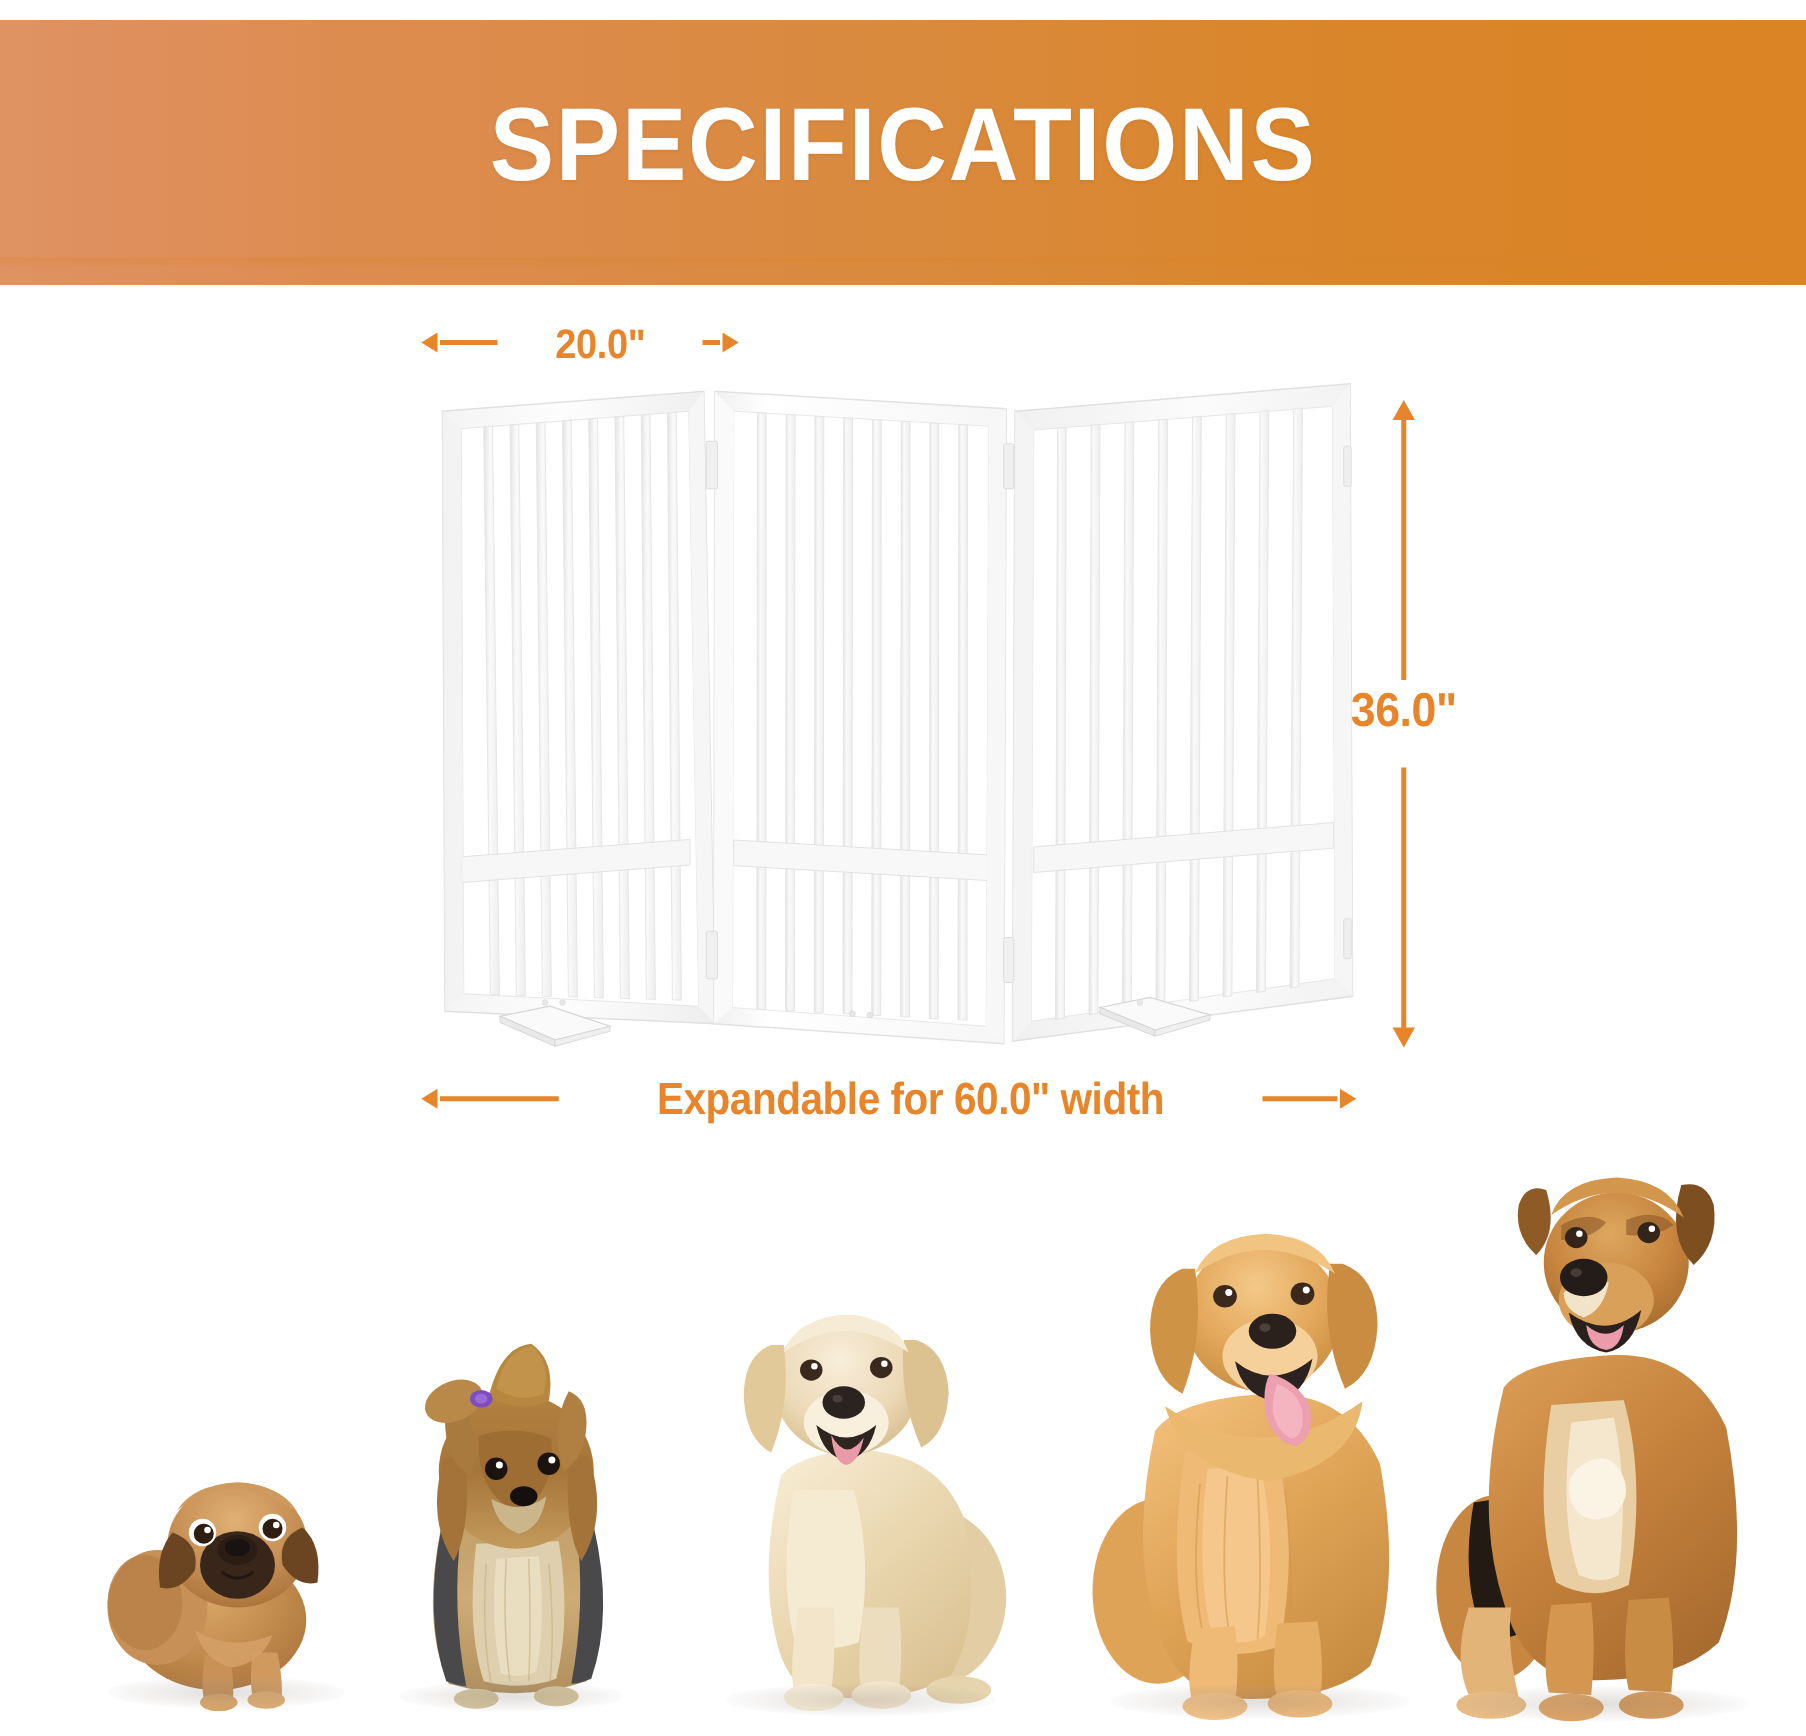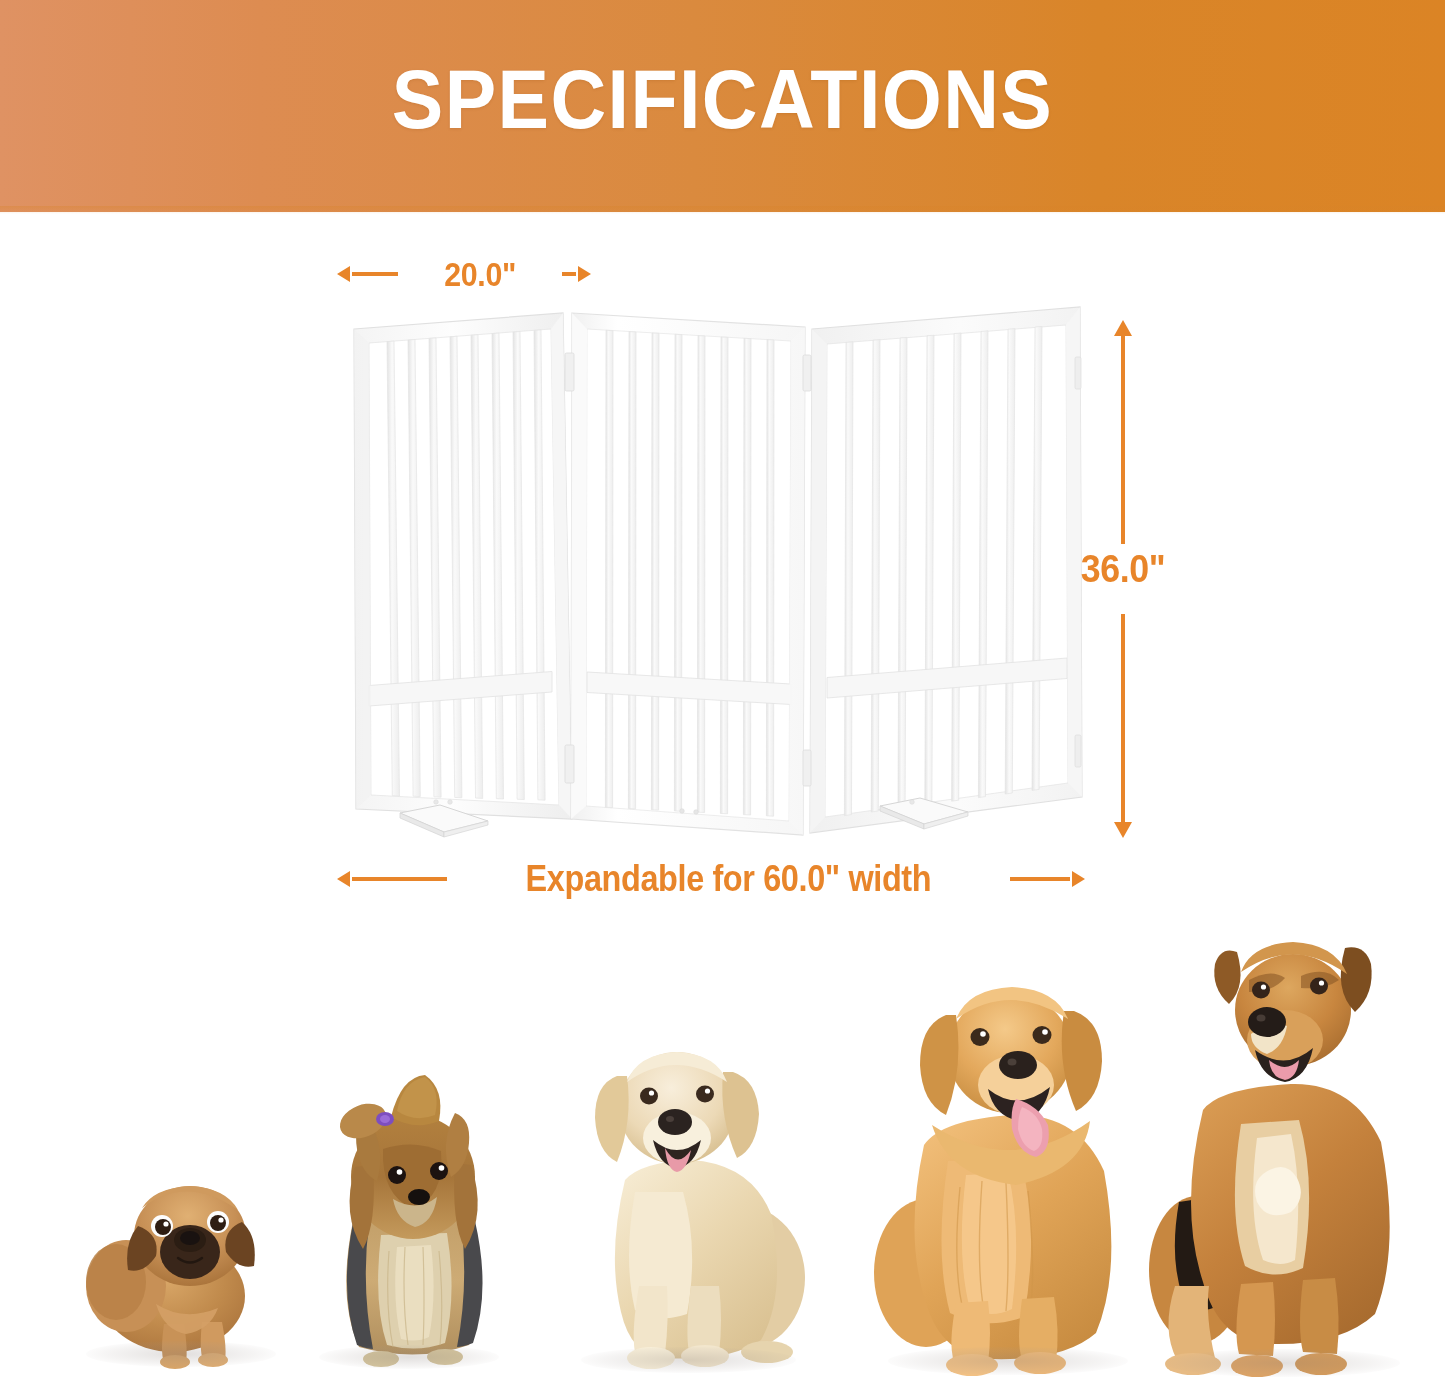--- a/index.html
+++ b/index.html
@@ -16,21 +16,21 @@
     position: relative;
     width: 1445px;
     height: 1389px;
     background: #ffffff;
   }
 
   
   .header-banner {
     position: absolute;
     left: 0;
-    top: 0;
+    top: 16px;
     width: 1445px;
     height: 212px;
     background: linear-gradient(90deg, #df9263 0%, #dd8c51 18%, #da8a3e 48%, #d98529 76%, #db8425 100%);
     overflow: hidden;
   }
   .header-title {
     position: absolute;
     left: 0;
     top: 0;
     width: 1445px;

